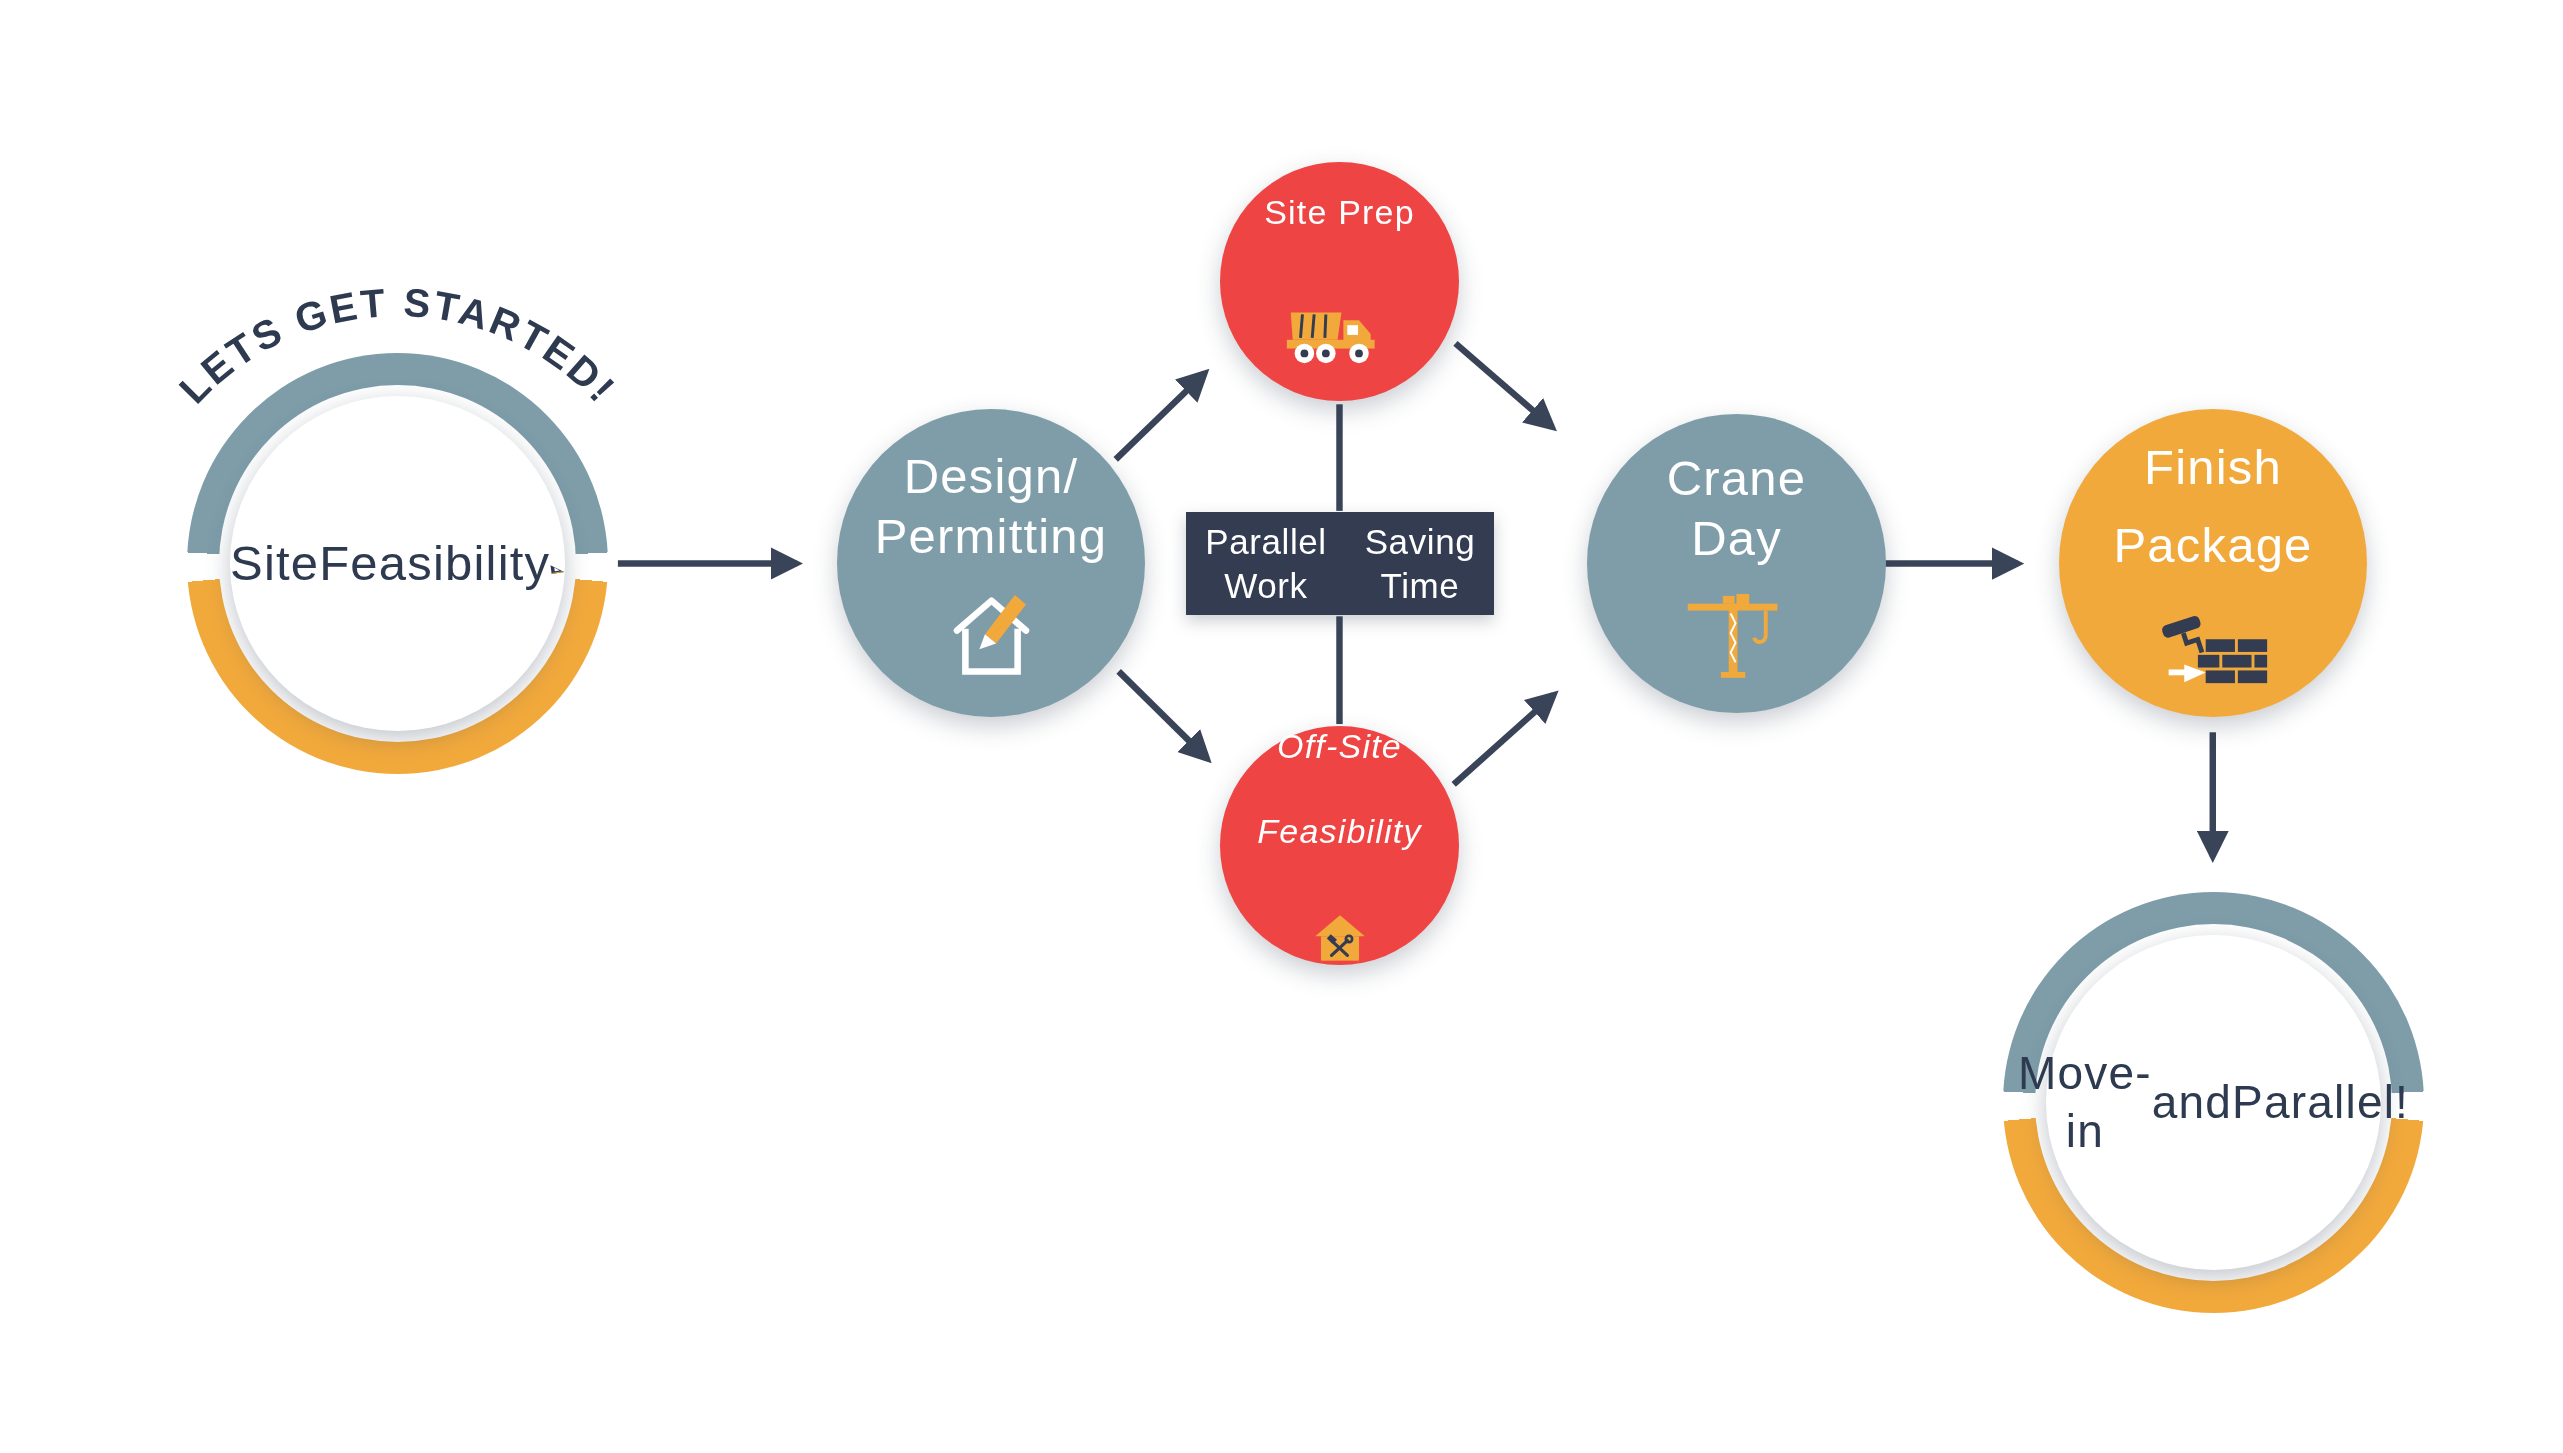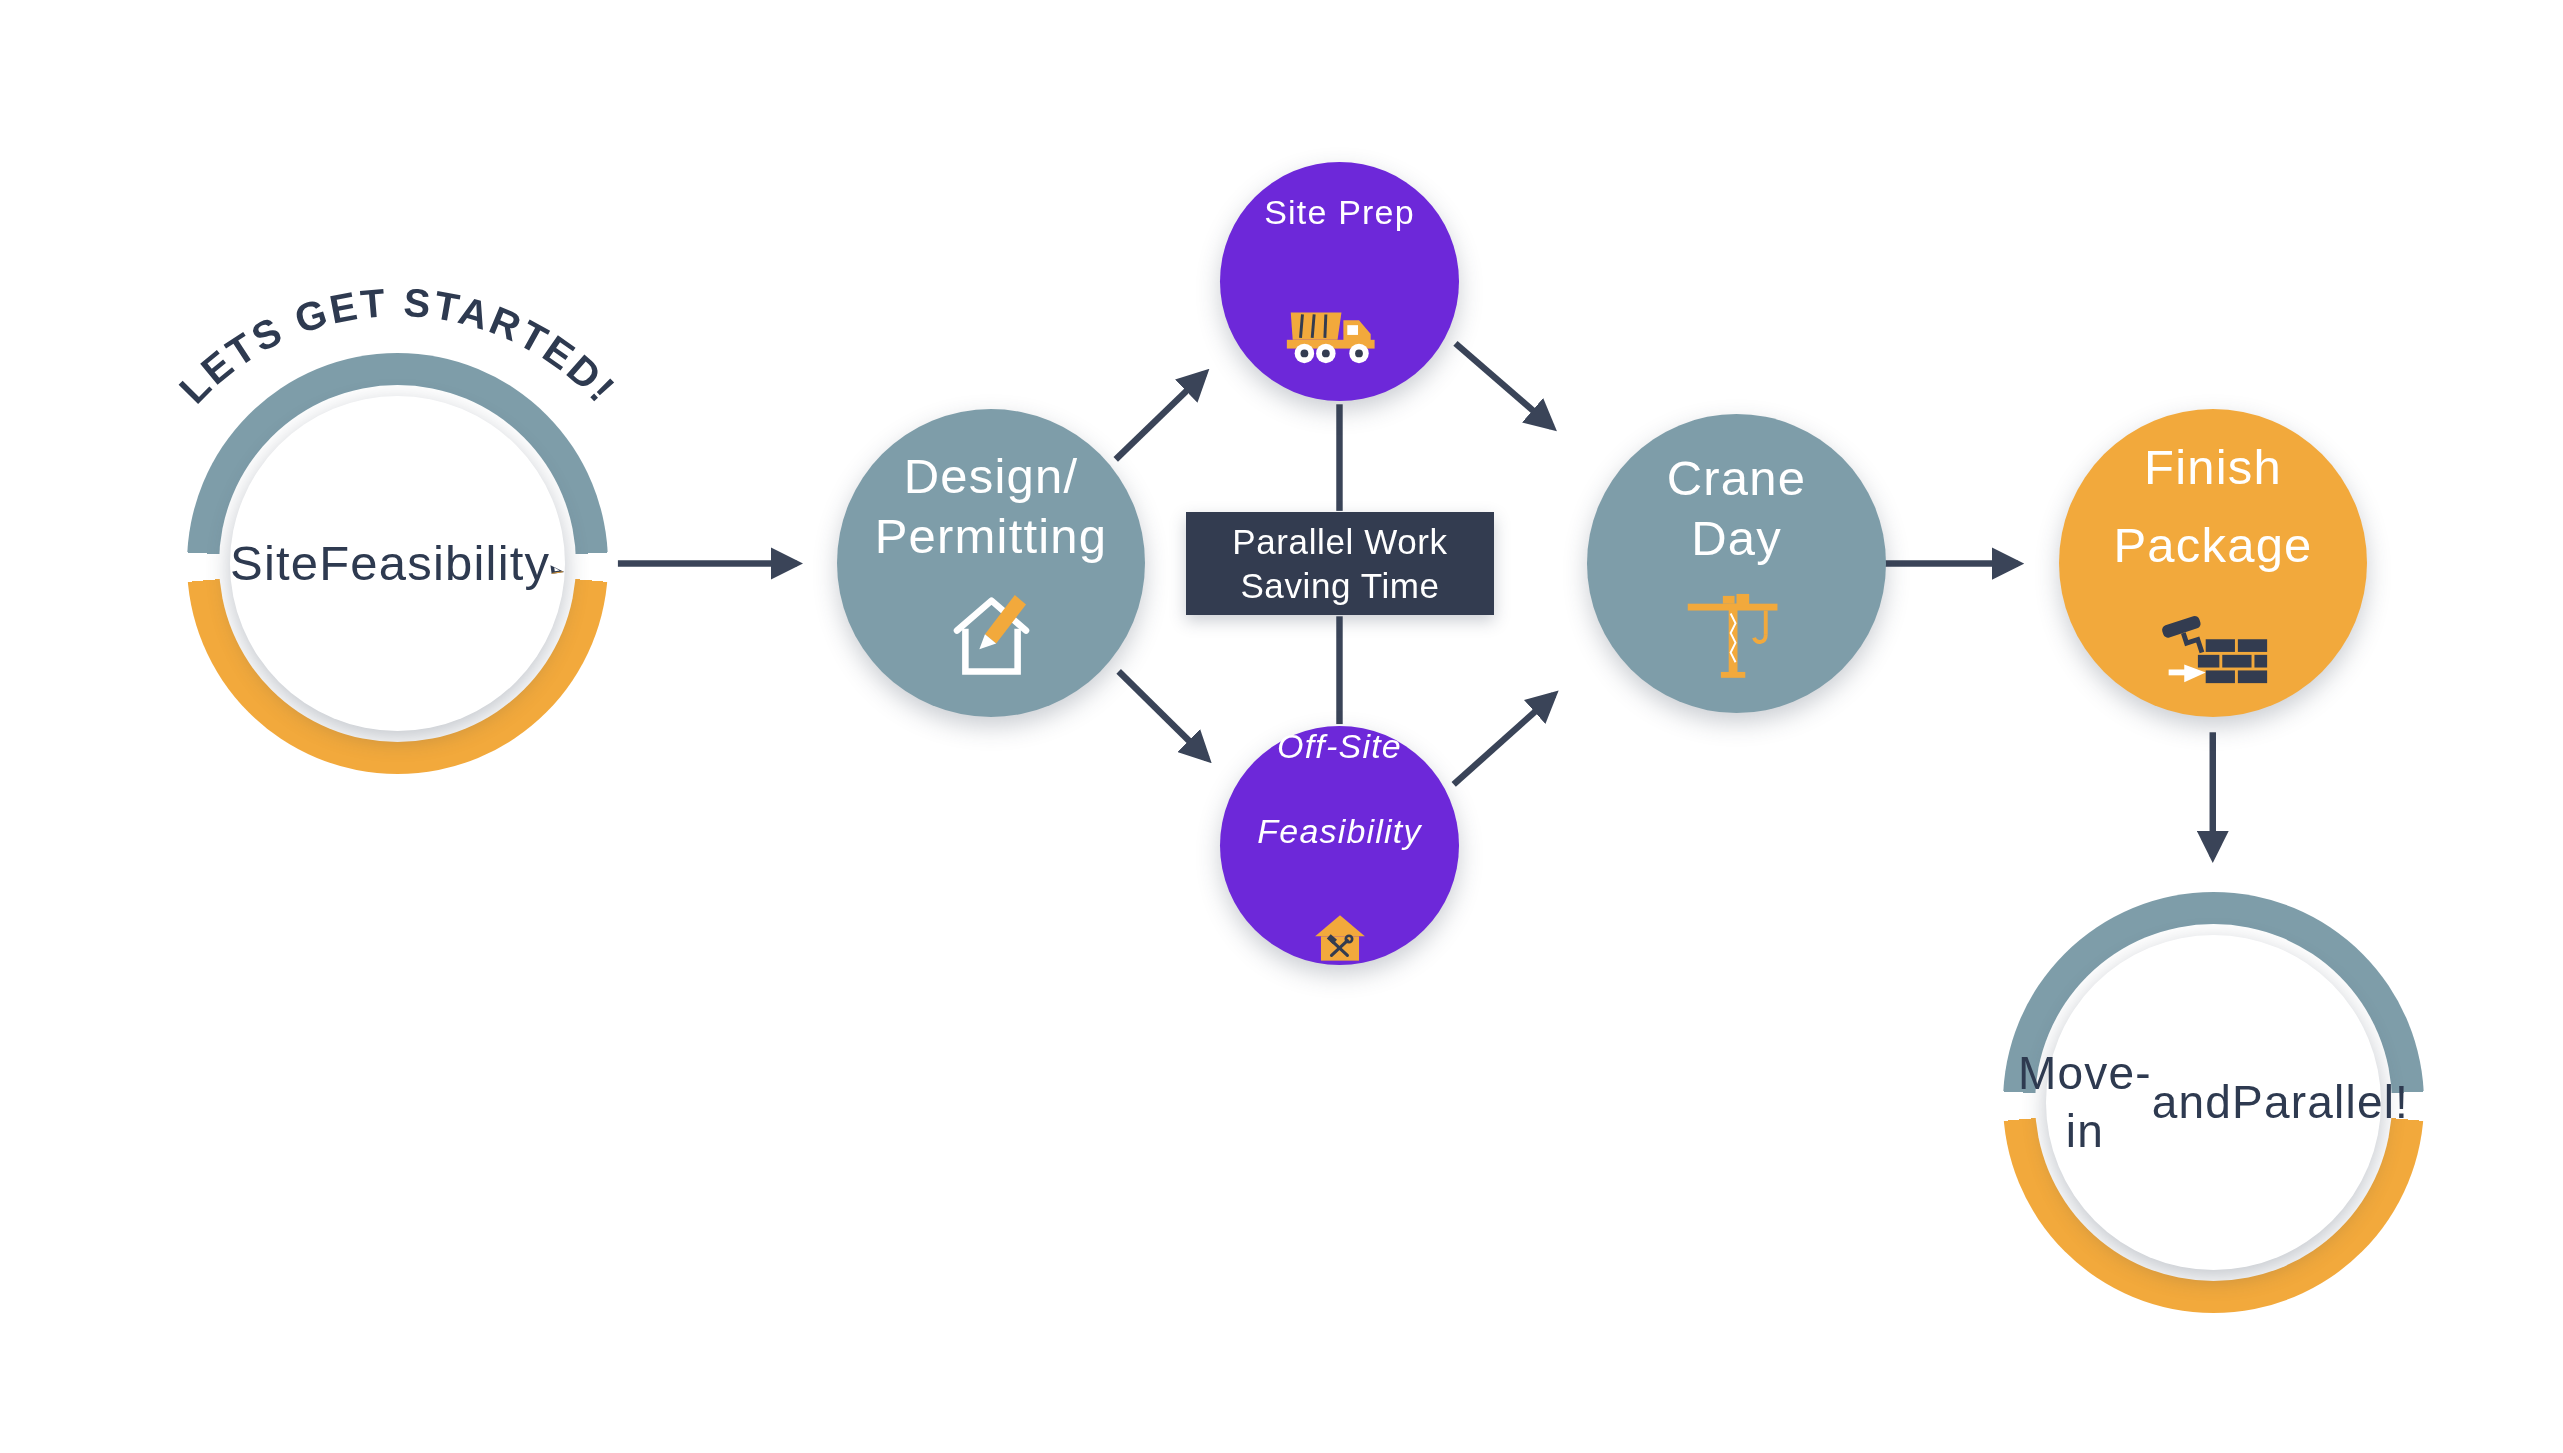--- a/index.html
+++ b/index.html
@@ -18,21 +18,21 @@
   }
 
   
   .node{
     position:absolute;border-radius:50%;
     display:flex;flex-direction:column;align-items:center;justify-content:center;
     text-align:center;
     box-shadow:0 9.4px 23.4px rgba(46,58,80,0.25);
   }
   .teal{background:#7E9DA9;}
-  .navy{background:#6d28d9;gap:44px;}
+  .navy{background:#ef4444;gap:44px;}
   .gold{background:#F2A93C;}
   .node .line{color:#ffffff;letter-spacing:1.2px;line-height:1.22;}
   .big .line{font-size:49px;}
   .small .line{font-size:34px;}
   .node .icon{margin-top:15.2px;}
 
   
   .badge{position:absolute;width:421px;height:421px;}
   .badge .ring{
     position:absolute;inset:0;border-radius:50%;
@@ -53,21 +53,21 @@
   .badge .line{color:#2E3A50;letter-spacing:1.2px;line-height:1.24;}
   .badge.start .line{font-size:49px;}
   .badge.end .line{font-size:46px;}
   .badge .icon{margin-top:10.5px;}
   .tilt{transform:rotate(-8deg);}
 
   
   .pbox{
     position:absolute;left:1186px;top:512px;width:308px;height:103px;
     background:#333C50;color:#ffffff;
-    display:flex;flex-direction:column;align-items:center;justify-content:center;
+    display:flex;flex-direction:row;align-items:center;justify-content:center;
     text-align:center;box-shadow:0 5.9px 15.2px rgba(46,58,80,0.25);
   }
   .pbox .line{font-size:35px;letter-spacing:0.6px;line-height:1.25;}
 </style>
 </head>
 <body>
 
 <div class="canvas">
 
   <svg class="overlay" width="2563" height="1454" viewBox="0 0 4376 2482">

